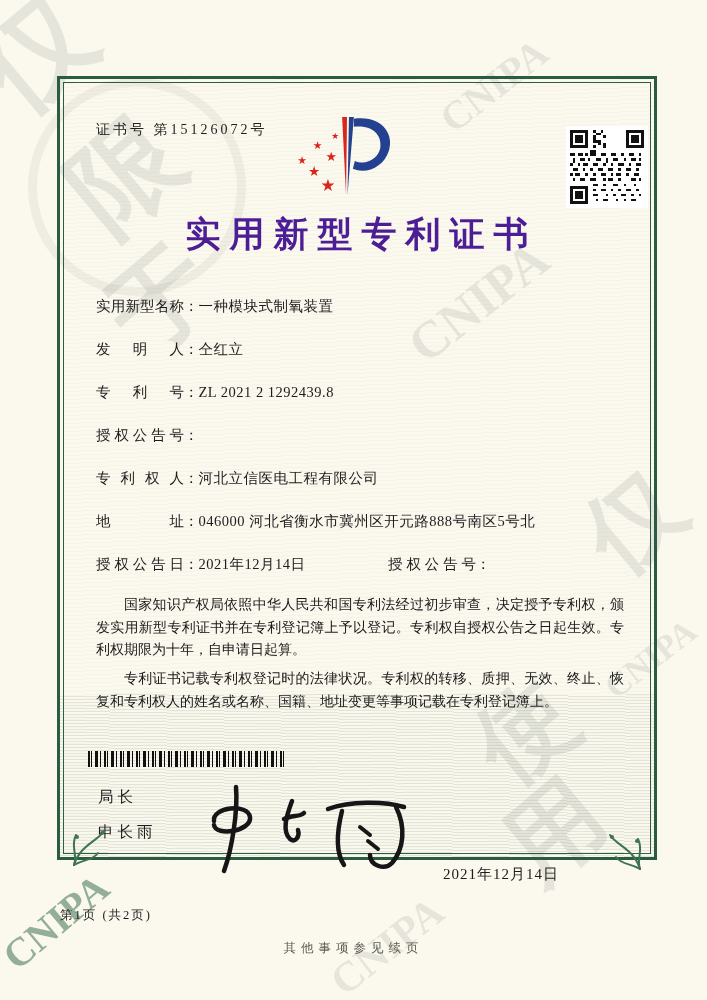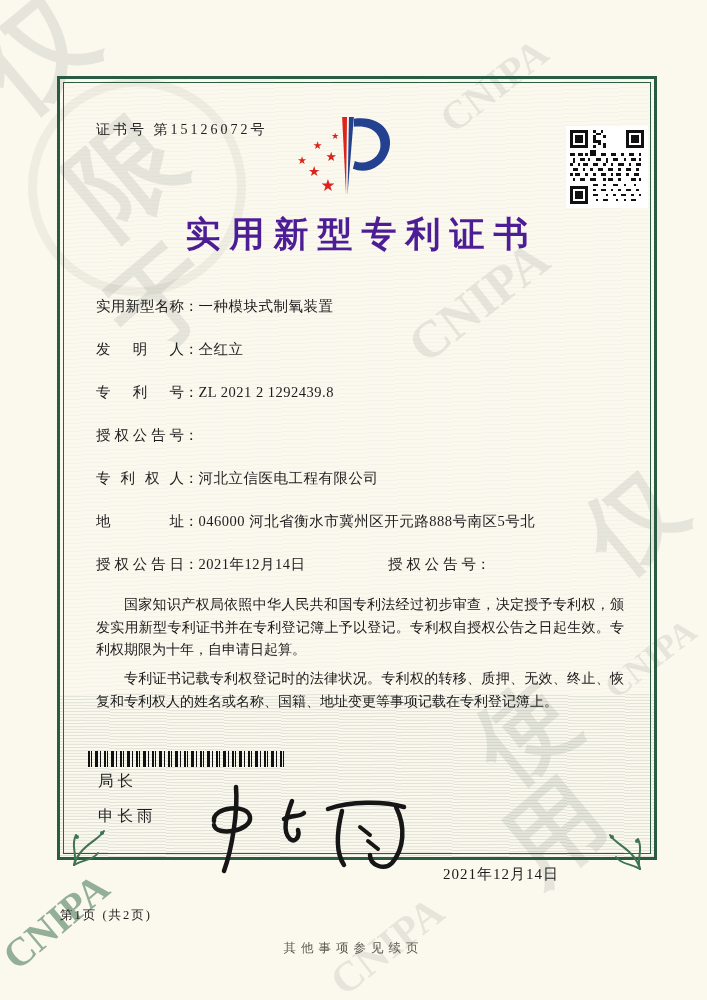--- a/index.html
+++ b/index.html
@@ -35,21 +35,21 @@
   .fpair{display:inline-flex;vertical-align:top;}
   .fpair:first-child{min-width:292px;}
   .flabel{display:inline-block;width:88px;text-align:justify;text-align-last:justify;font-weight:400;}
   .fcolon{display:inline-block;}
   .fvalue{display:inline-block;letter-spacing:.5px;}
   .paras{margin-top:9px;font-size:14px;line-height:1.62;text-align:justify;color:#191919;}
   .paras p{margin:0 0 6px 0;text-indent:2em;}
   .barcode{position:absolute;left:28px;top:672px;width:196px;height:16px;z-index:3;
     background:repeating-linear-gradient(90deg,#111 0 2px,transparent 2px 3px,#111 3px 4px,
       transparent 4px 7px,#111 7px 10px,transparent 10px 12px,#111 12px 13px,transparent 13px 16px);}
-  .director{position:absolute;left:38px;top:692px;font-size:15.5px;letter-spacing:4px;z-index:3;}
+  .director{position:absolute;left:38px;top:708px;font-size:15.5px;letter-spacing:4px;z-index:3;}
   .director div{margin-bottom:14px;}
   .signature{position:absolute;left:128px;top:700px;width:250px;height:100px;z-index:4;}
   .issue-date{position:absolute;right:95px;top:786px;font-size:15px;letter-spacing:1px;z-index:3;}
   .page-info{position:absolute;left:0;right:0;top:828px;text-align:left;font-size:12.5px;letter-spacing:2px;z-index:3;}
   .footer-note{position:absolute;left:0;right:0;top:940px;text-align:center;
     font-size:12.5px;letter-spacing:5px;color:#5a5a52;z-index:2;}
   .corner-orn{position:absolute;width:42px;height:42px;z-index:3;}
   .corner-orn.bl{left:8px;top:748px;}
   .corner-orn.br{right:8px;top:752px;transform:scaleX(-1);}
 </style>

